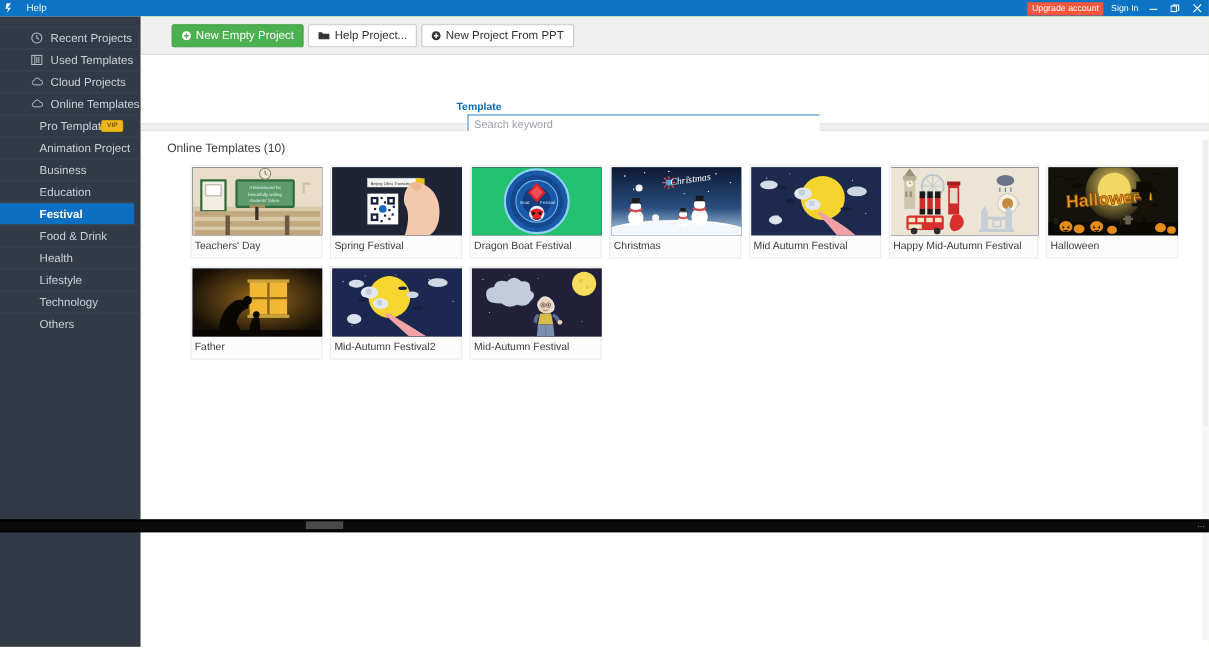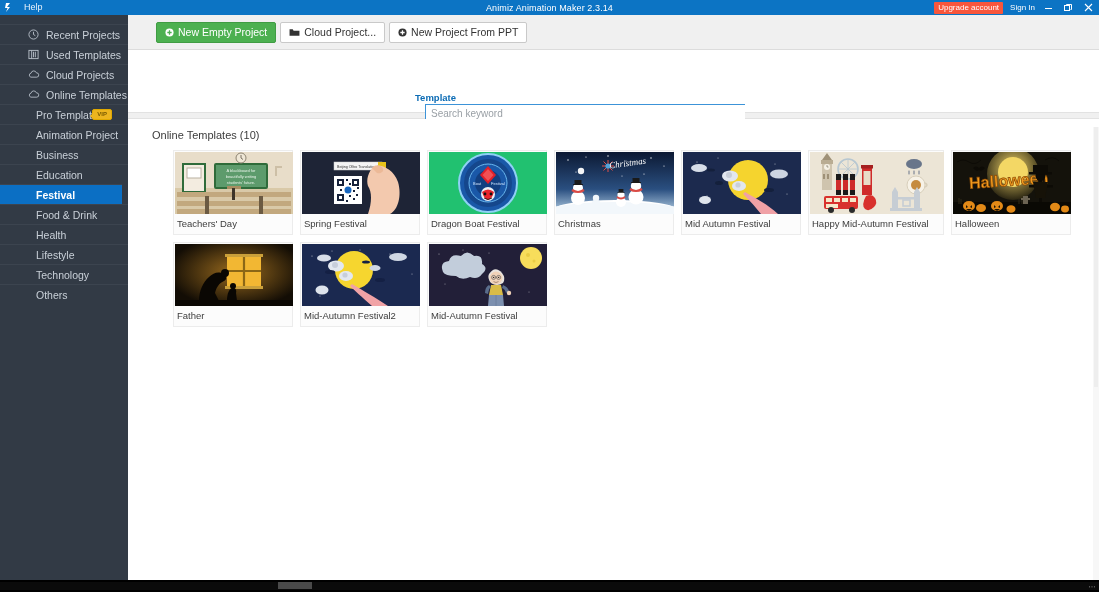--- a/index.html
+++ b/index.html
@@ -2,21 +2,21 @@
 <html><head>
 <meta charset="utf-8">
 <style>
   * { box-sizing: border-box; margin: 0; padding: 0; }
   html, body {
     width: 1099px; height: 600px;
     overflow: hidden;
     font-family: "Liberation Sans", sans-serif;
     background: #ffffff;
   }
-  #app { position: relative; width: 1099px; height: 592px; }
+  #app { position: relative; width: 1099px; height: 484px; }
 
   
   .titlebar {
     position: absolute; top: 0; left: 0; width: 1099px; height: 15px;
     background: #0c74c4;
     display: flex; align-items: center;
     color: #ffffff; font-size: 9px;
   }
   .tb-logo {
     width: 16px; height: 15px; display: flex; align-items: center; justify-content: center;
@@ -192,21 +192,20 @@
 
 <div id="app">
 
   <div class="titlebar">
     <div class="tb-logo">
       <svg width="10" height="11" viewBox="0 0 10 11">
         <path d="M3 1 L7 1 L4 5 L7 5 L3 10 L4.6 6 L2 6 Z" fill="#ffffff"></path>
       </svg>
     </div>
     <div class="tb-menu">Help</div>
-    <div class="tb-title">Animiz Animation Maker 2.3.14</div>
     <div class="tb-right">
       <div class="upgrade-badge">Upgrade account</div>
       <div class="signin">Sign In</div>
       <div class="wbtn">
         <svg width="9" height="9" viewBox="0 0 9 9">
             <rect x="1" y="5" width="7" height="1" fill="#ffffff"></rect>
           </svg>
       </div>
       <div class="wbtn">
         <svg width="9" height="9" viewBox="0 0 9 9">
@@ -309,21 +308,21 @@
           </svg>
         </span>
         <span>New Empty Project</span>
       </div>
       <div class="tbtn plain">
         <span class="ti">
           <svg width="11" height="9" viewBox="0 0 12 10">
             <path d="M0.5 8.5 V1.5 H4 L5 3 H11.5 V8.5 Z" fill="#333333"></path>
           </svg>
         </span>
-        <span>Cloud Project...</span>
+        <span>Help Project...</span>
       </div>
       <div class="tbtn plain">
         <span class="ti">
           <svg width="9" height="9" viewBox="0 0 10 10">
             <circle cx="5" cy="5" r="4.5" fill="#333333"></circle>
             <path d="M5 2.6 V7.4 M2.6 5 H7.4" stroke="#ffffff" stroke-width="1.4"></path>
           </svg>
         </span>
         <span>New Project From PPT</span>
       </div>

